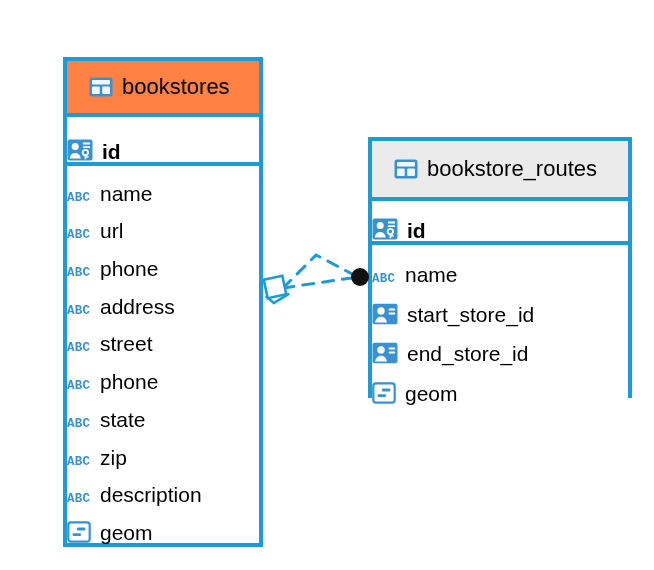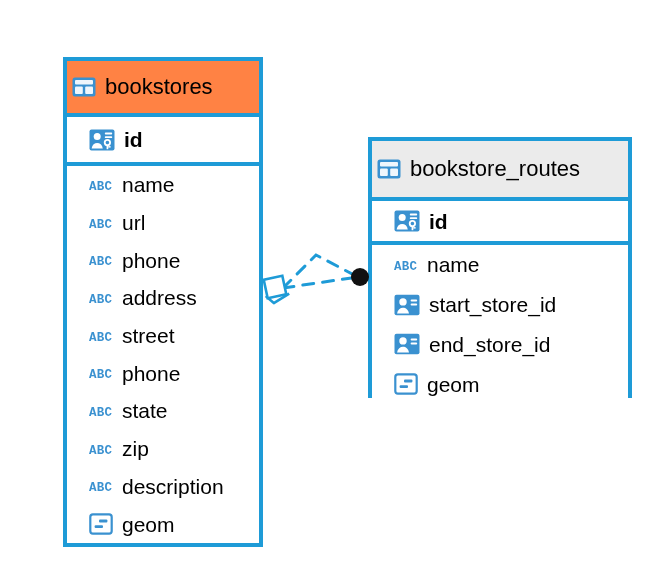--- a/index.html
+++ b/index.html
@@ -9,32 +9,32 @@
     position:relative;overflow:hidden;
   }
   #canvas{position:absolute;inset:0;}
 
   .entity{position:absolute;box-sizing:border-box;background:#ffffff;}
 
   
   .ent-header{
     display:flex;align-items:center;gap:9px;
     box-sizing:border-box;width:100%;
-    padding:0 5px;
+    padding:0 22px;
     font-size:22px;color:#000000;line-height:1;
     white-space:nowrap;
   }
   .ent-header.accent{background:#ff8244;}
   .ent-header.plain{background:#ebebeb;}
 
   
   .ent-rows{box-sizing:border-box;width:100%;background:#ffffff;}
   .row{
-    display:flex;align-items:center;gap:9px;
-    box-sizing:border-box;padding:0 22px;
+    display:flex;align-items:flex-end;gap:9px;
+    box-sizing:border-box;padding:0 0;
     font-size:21px;color:#000000;line-height:1;
     white-space:nowrap;
   }
   .row.pk{font-weight:bold;}
   .divider{width:100%;background:#1e9bd7;}
 
   .ico{flex:0 0 auto;display:block;}
 
   
   #links{position:absolute;left:0;top:0;pointer-events:none;}

